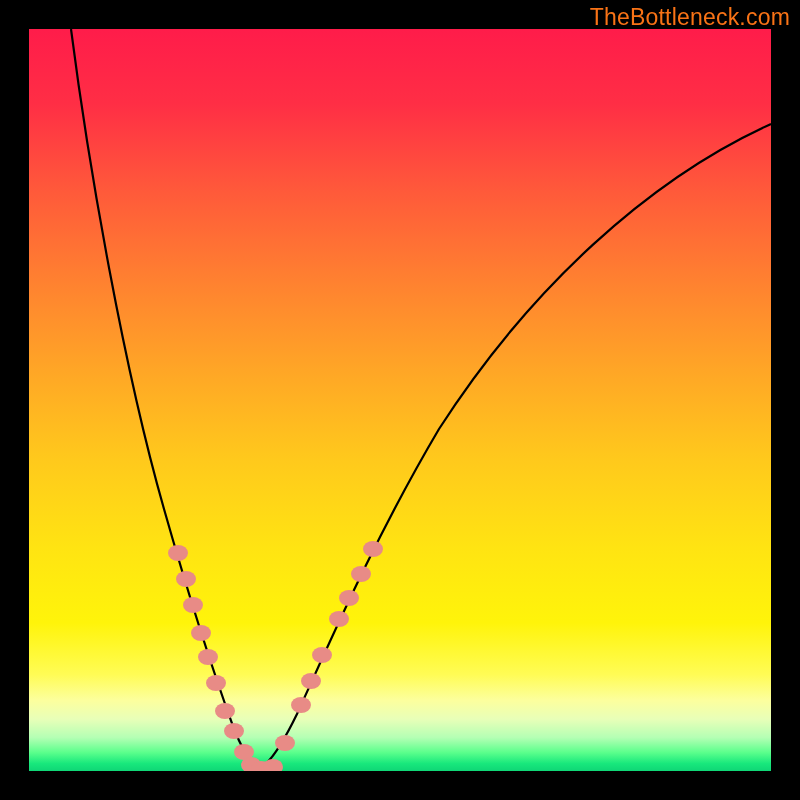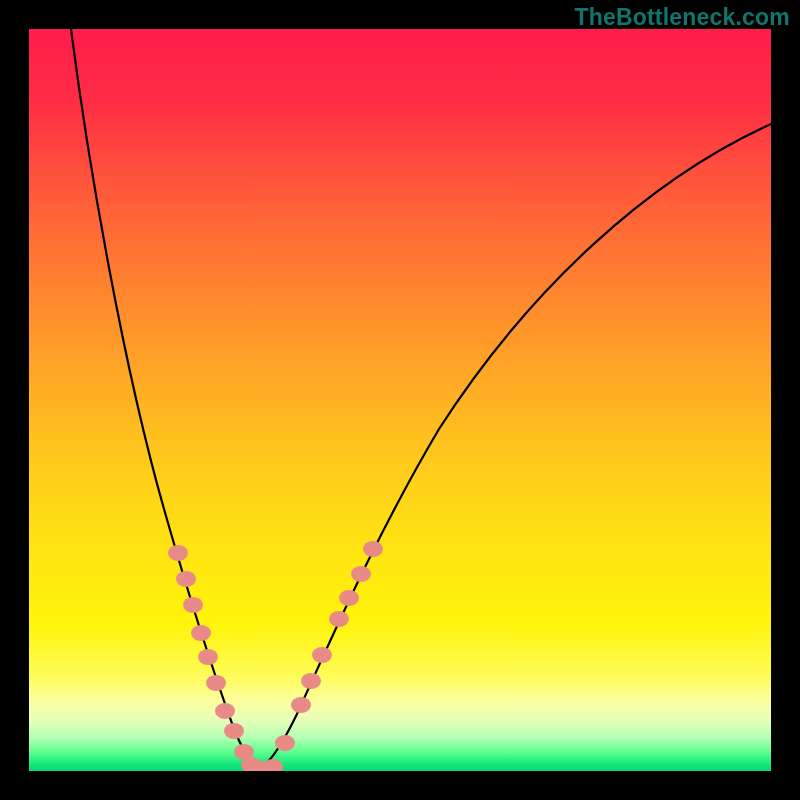--- a/index.html
+++ b/index.html
@@ -21,23 +21,23 @@
     overflow: hidden;
   }
   .gradient {
     position: absolute;
     left: 0; top: 0; right: 0; bottom: 0;
   }
   .watermark {
     position: absolute;
     top: 4px;
     right: 10px;
-    color: #0f766e;
+    color: #f97316;
     font-size: 23px;
-    font-weight: 700;
+    font-weight: 400;
     letter-spacing: 0.2px;
     user-select: none;
     margin-left: 9px;
   }
   svg.curves {
     position: absolute;
     left: 0; top: 0;
     width: 742px;
     height: 742px;
     overflow: visible;

